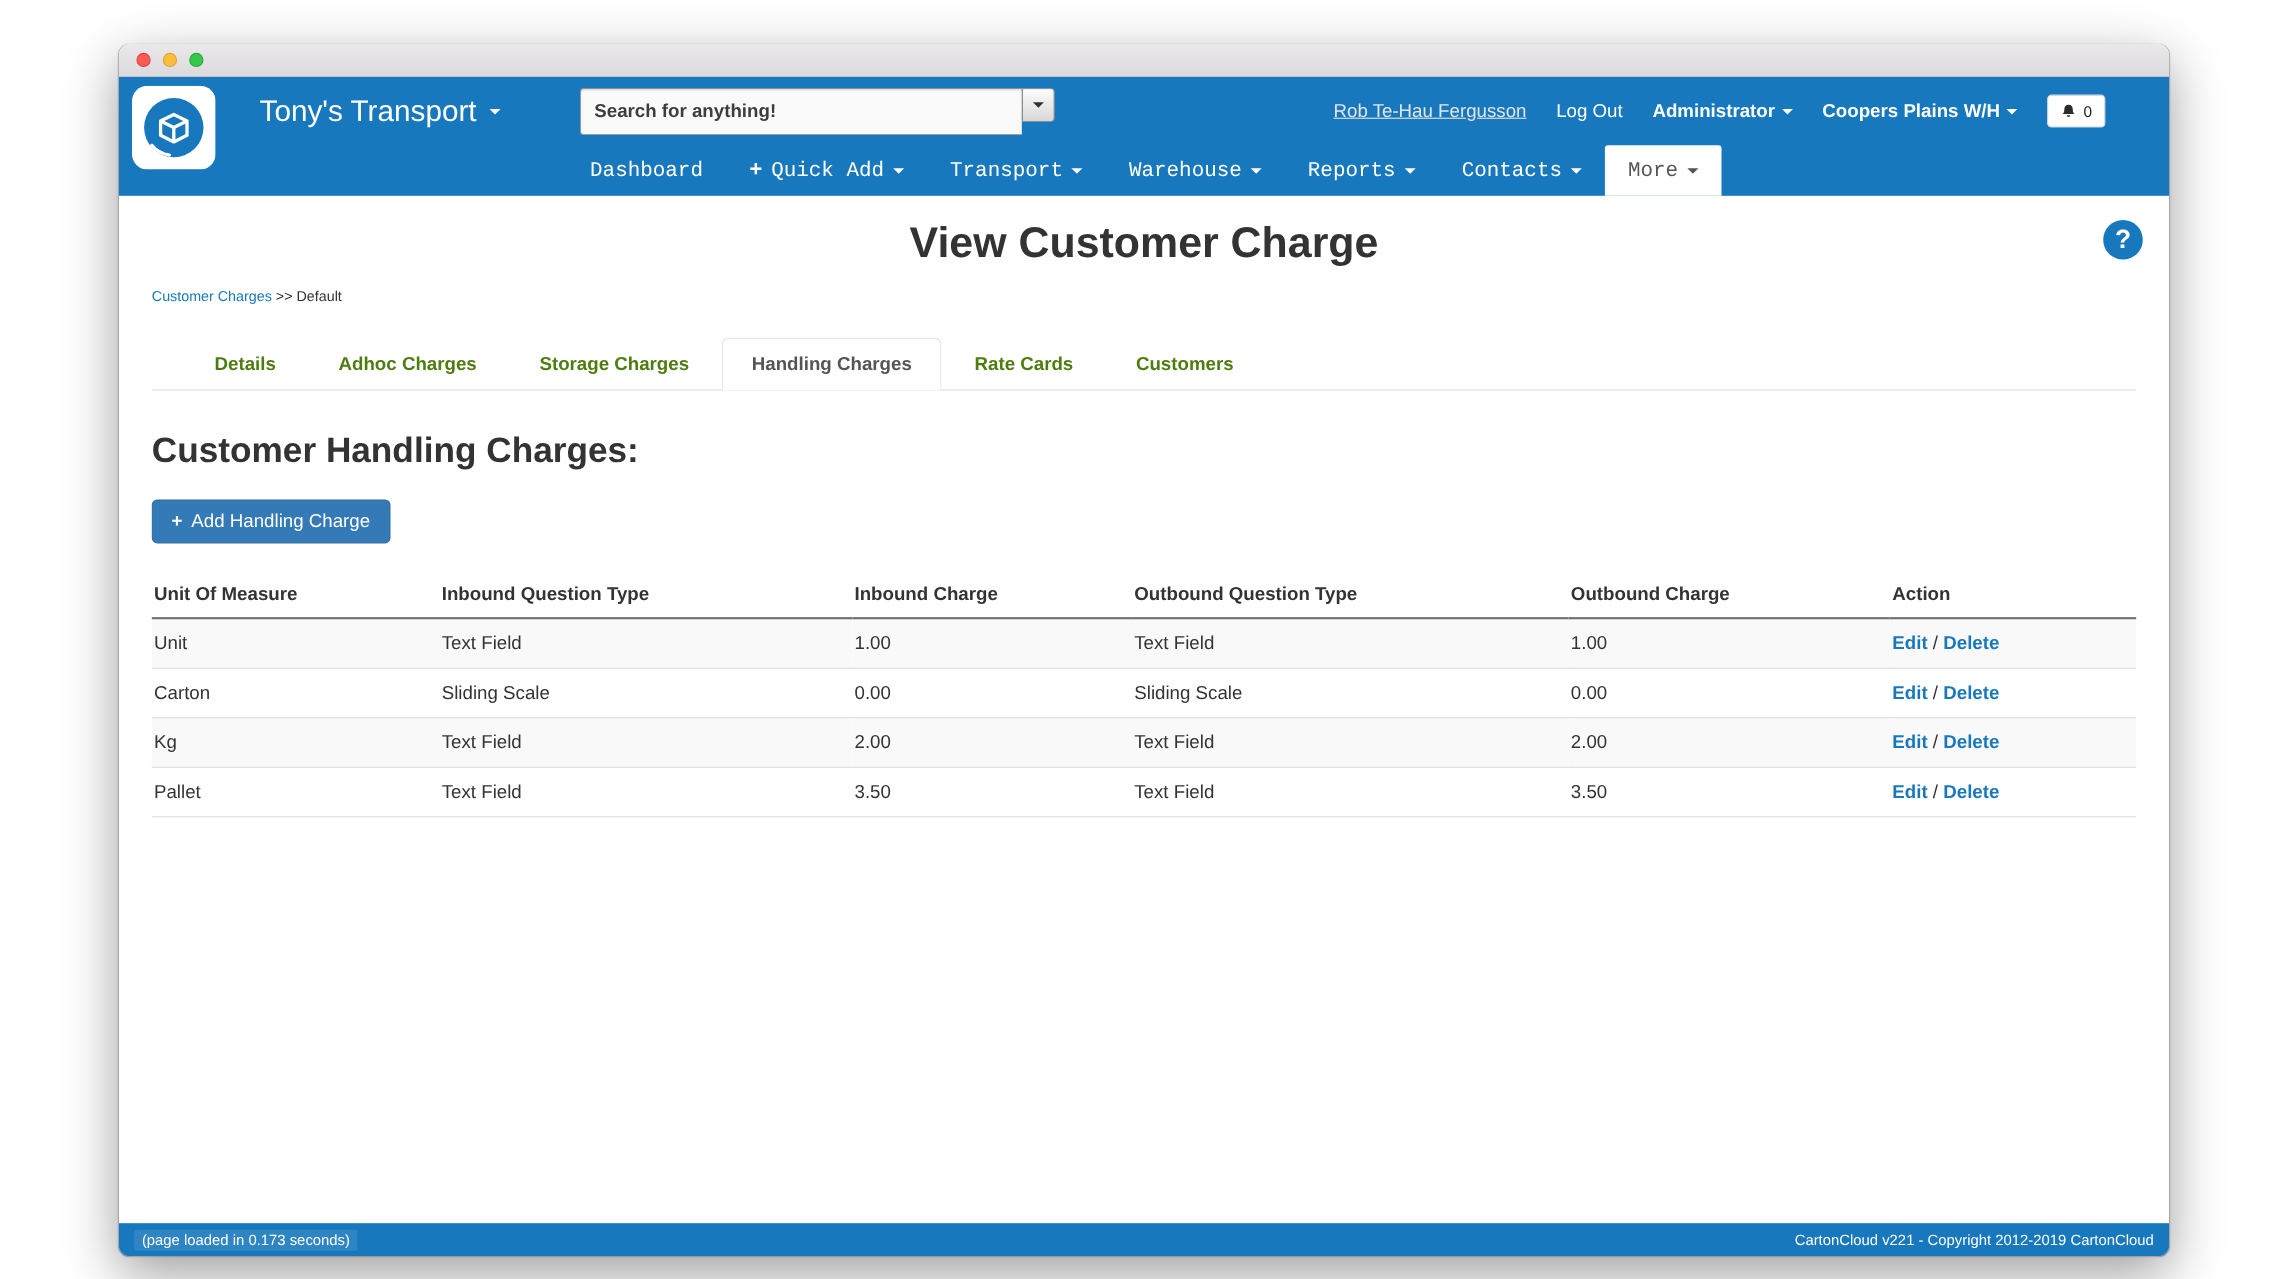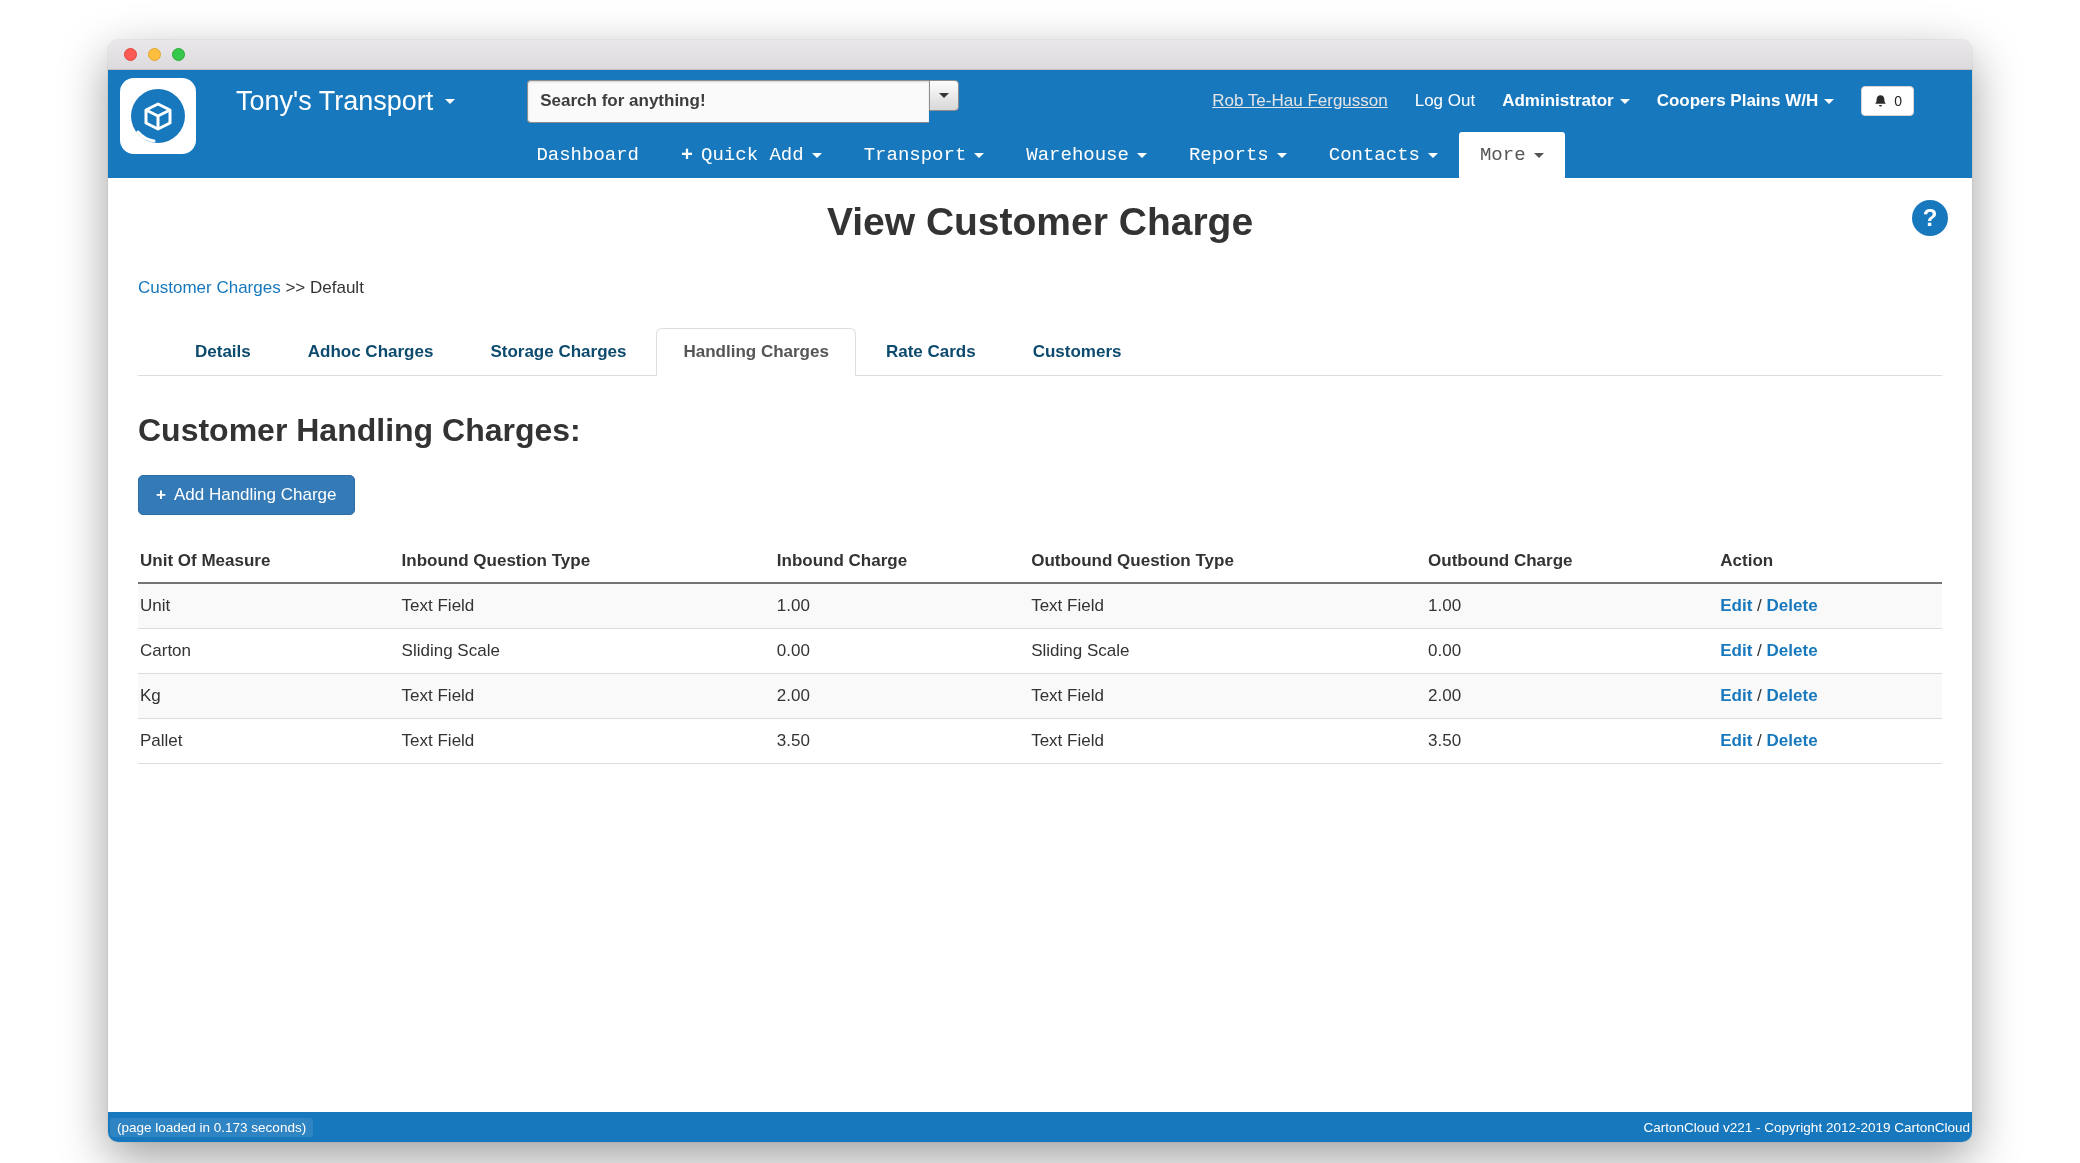--- a/index.html
+++ b/index.html
@@ -86,26 +86,26 @@
   .page-title-row { position: relative; text-align: center; margin-top: 4px; }
   h1 { font-size: 39px; font-weight: bold; color: #333; }
   .help {
     position: absolute; right: -6px; top: 0;
     width: 36px; height: 36px; border-radius: 50%;
     background: #1878bd; color: #fff;
     font-size: 24px; font-weight: bold;
     display: flex; align-items: center; justify-content: center;
     cursor: pointer;
   }
-  .breadcrumb { margin-top: 34px; font-size: 17px; color: #333; }
+  .breadcrumb { margin-top: 18px; font-size: 13px; color: #333; }
   .breadcrumb a { color: #1878bd; text-decoration: none; cursor: pointer; }
 
   .tabs { margin-top: 30px; list-style: none; display: flex; border-bottom: 1px solid #ddd; padding-left: 30px; }
   .tab {
-    font-size: 17px; font-weight: bold; color: #0c4a6e;
+    font-size: 17px; font-weight: bold; color: #4d7c0f;
     padding: 13px 26px; margin-bottom: -1px; margin-right: 3px;
     border: 1px solid transparent; border-radius: 6px 6px 0 0;
     cursor: pointer; white-space: nowrap;
   }
   .tab.active { color: #555; background: #fff; border-color: #ddd #ddd #fff; cursor: default; }
 
   h2 { margin-top: 36px; font-size: 32px; font-weight: bold; color: #333; }
 
   .btn-add {
     margin-top: 26px;
@@ -124,21 +124,21 @@
   tbody tr:last-child td { border-bottom: 1px solid #ddd; }
   tbody tr:nth-child(odd) { background: #f9f9f9; }
   .action a { color: #1878bd; font-weight: bold; text-decoration: none; cursor: pointer; }
   .action .sep { color: #333; }
 
   
   footer {
     flex: 0 0 30px;
     background: #1878bd; color: #fff;
     display: flex; align-items: center; justify-content: space-between;
-    padding: 0 2px; font-size: 13.5px; gap: 48px;
+    padding: 0 14px; font-size: 13.5px; gap: 48px;
   }
   .load-time { background: rgba(255,255,255,.10); border-radius: 3px; padding: 2px 7px; }
   .copyright b { font-weight: normal; }
 </style>
 </head>
 <body>
 
 <div class="window">
 
   <div class="titlebar">

